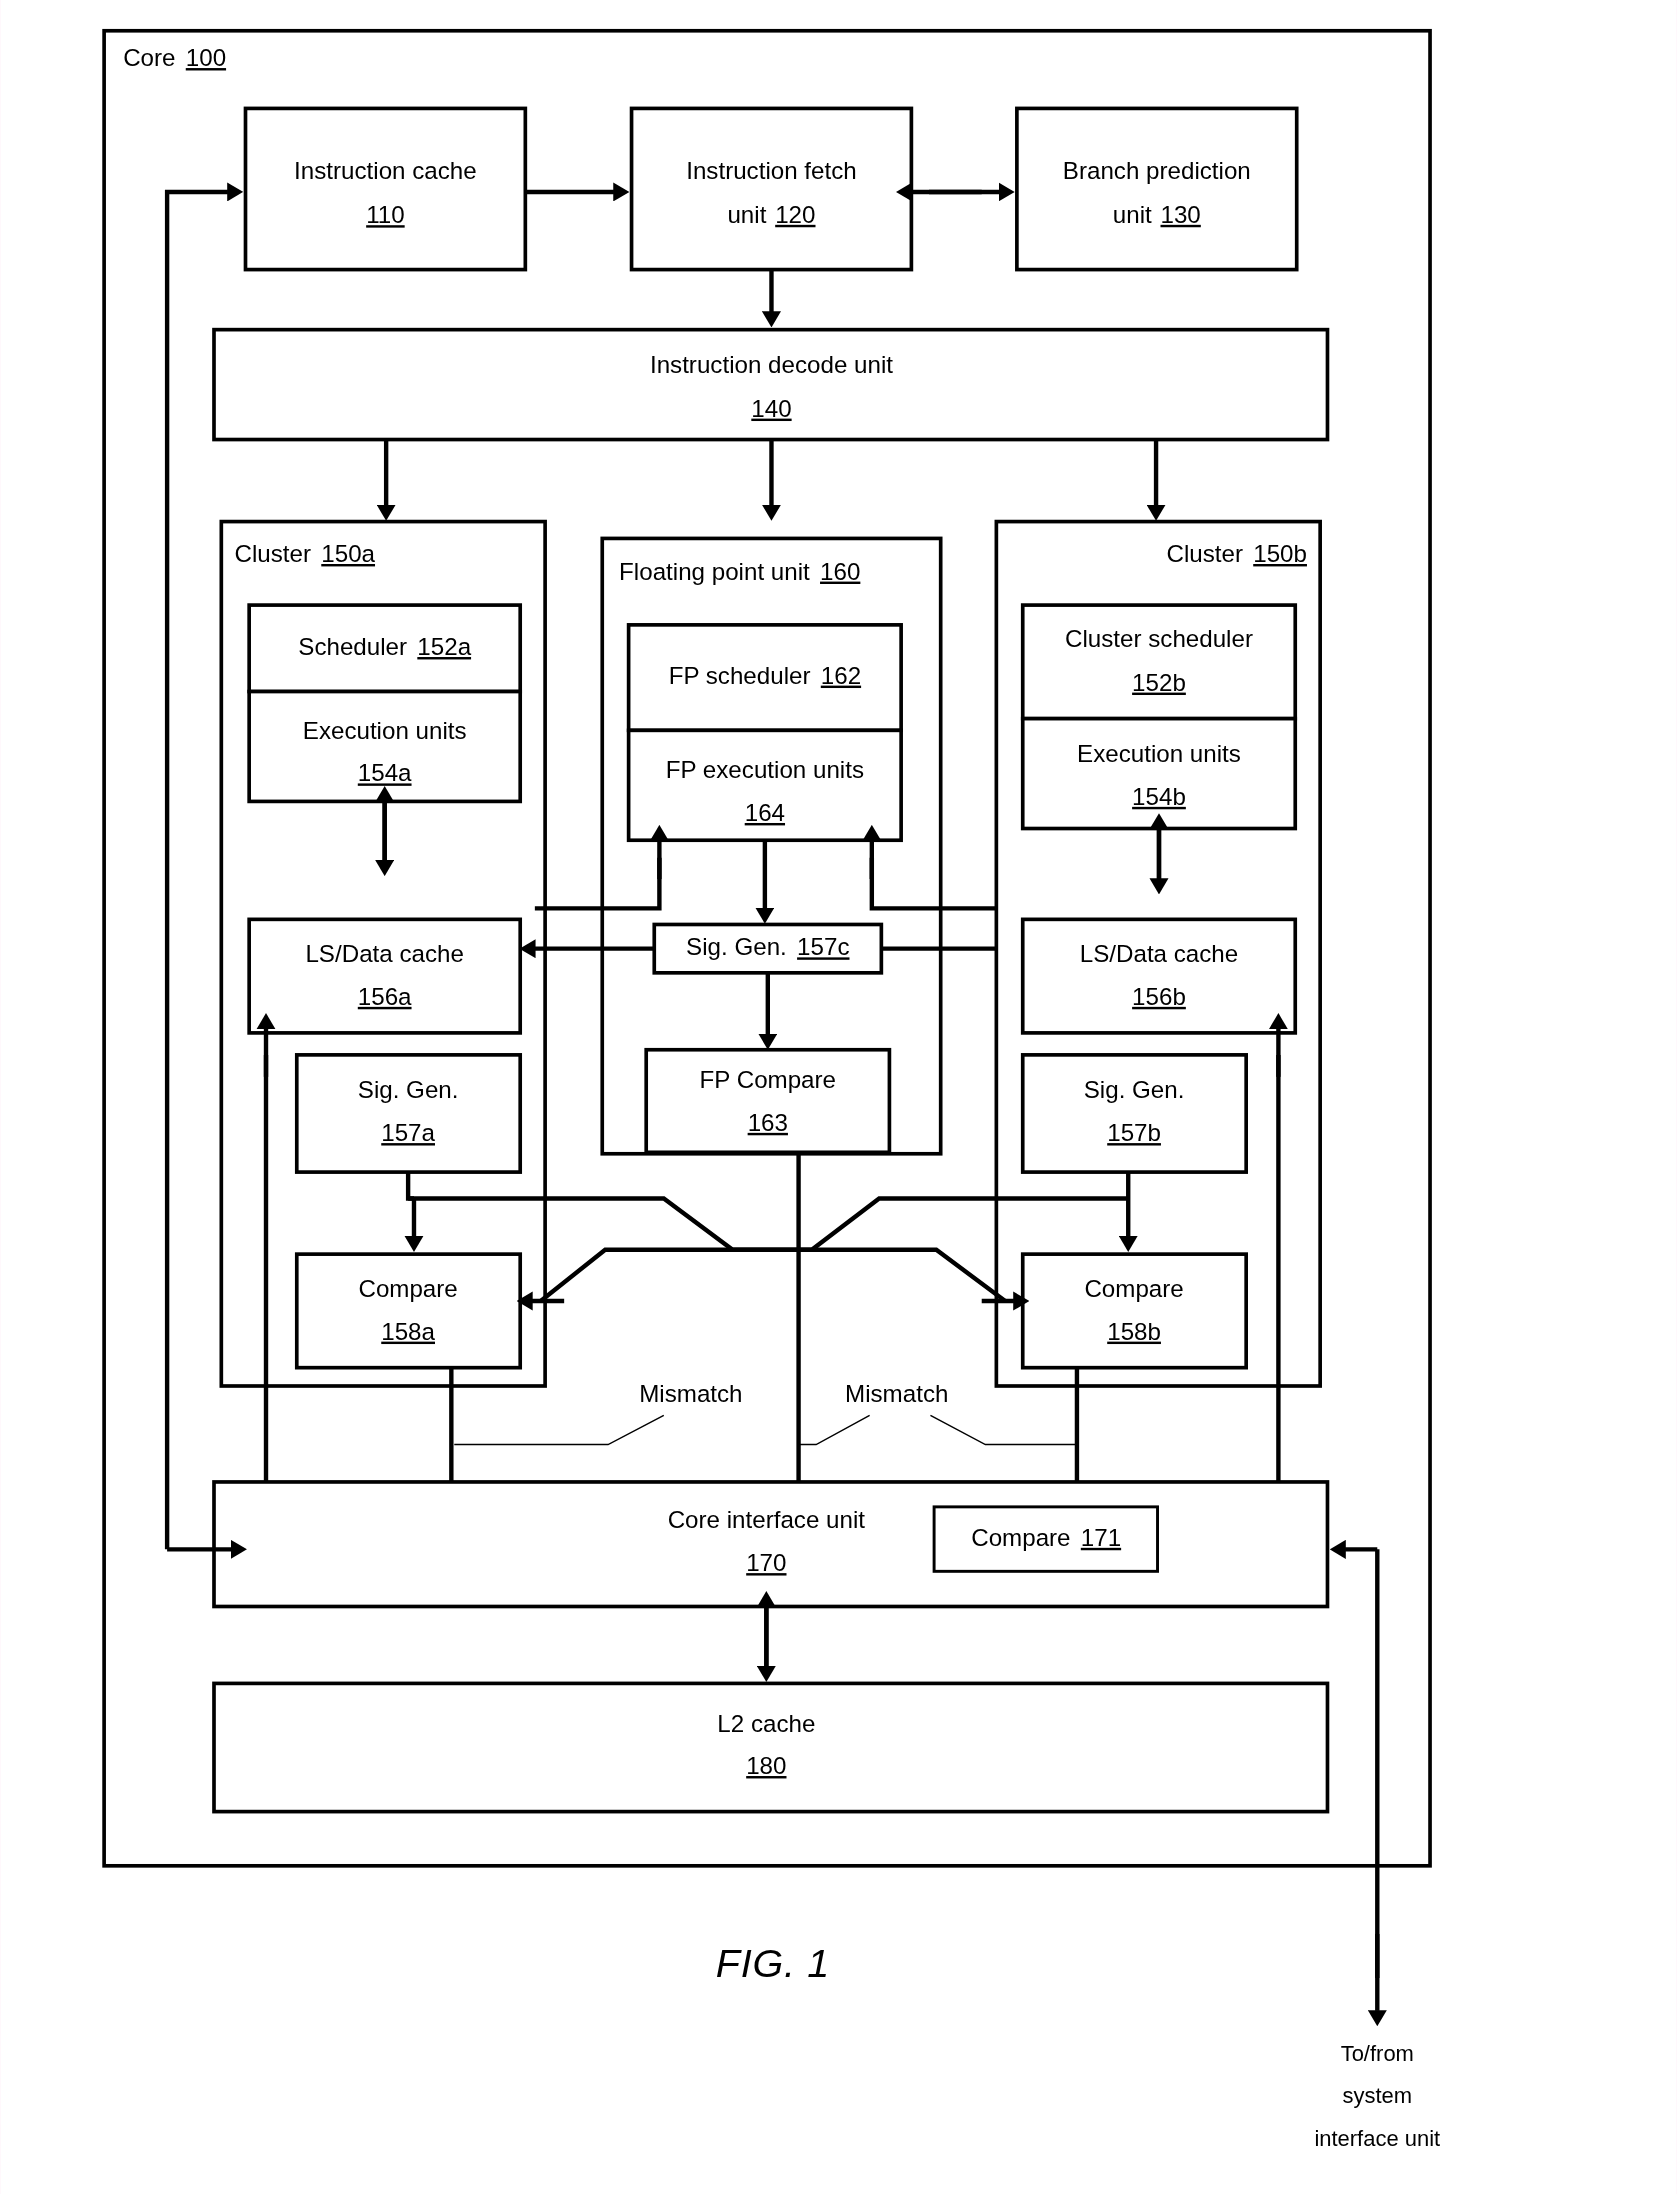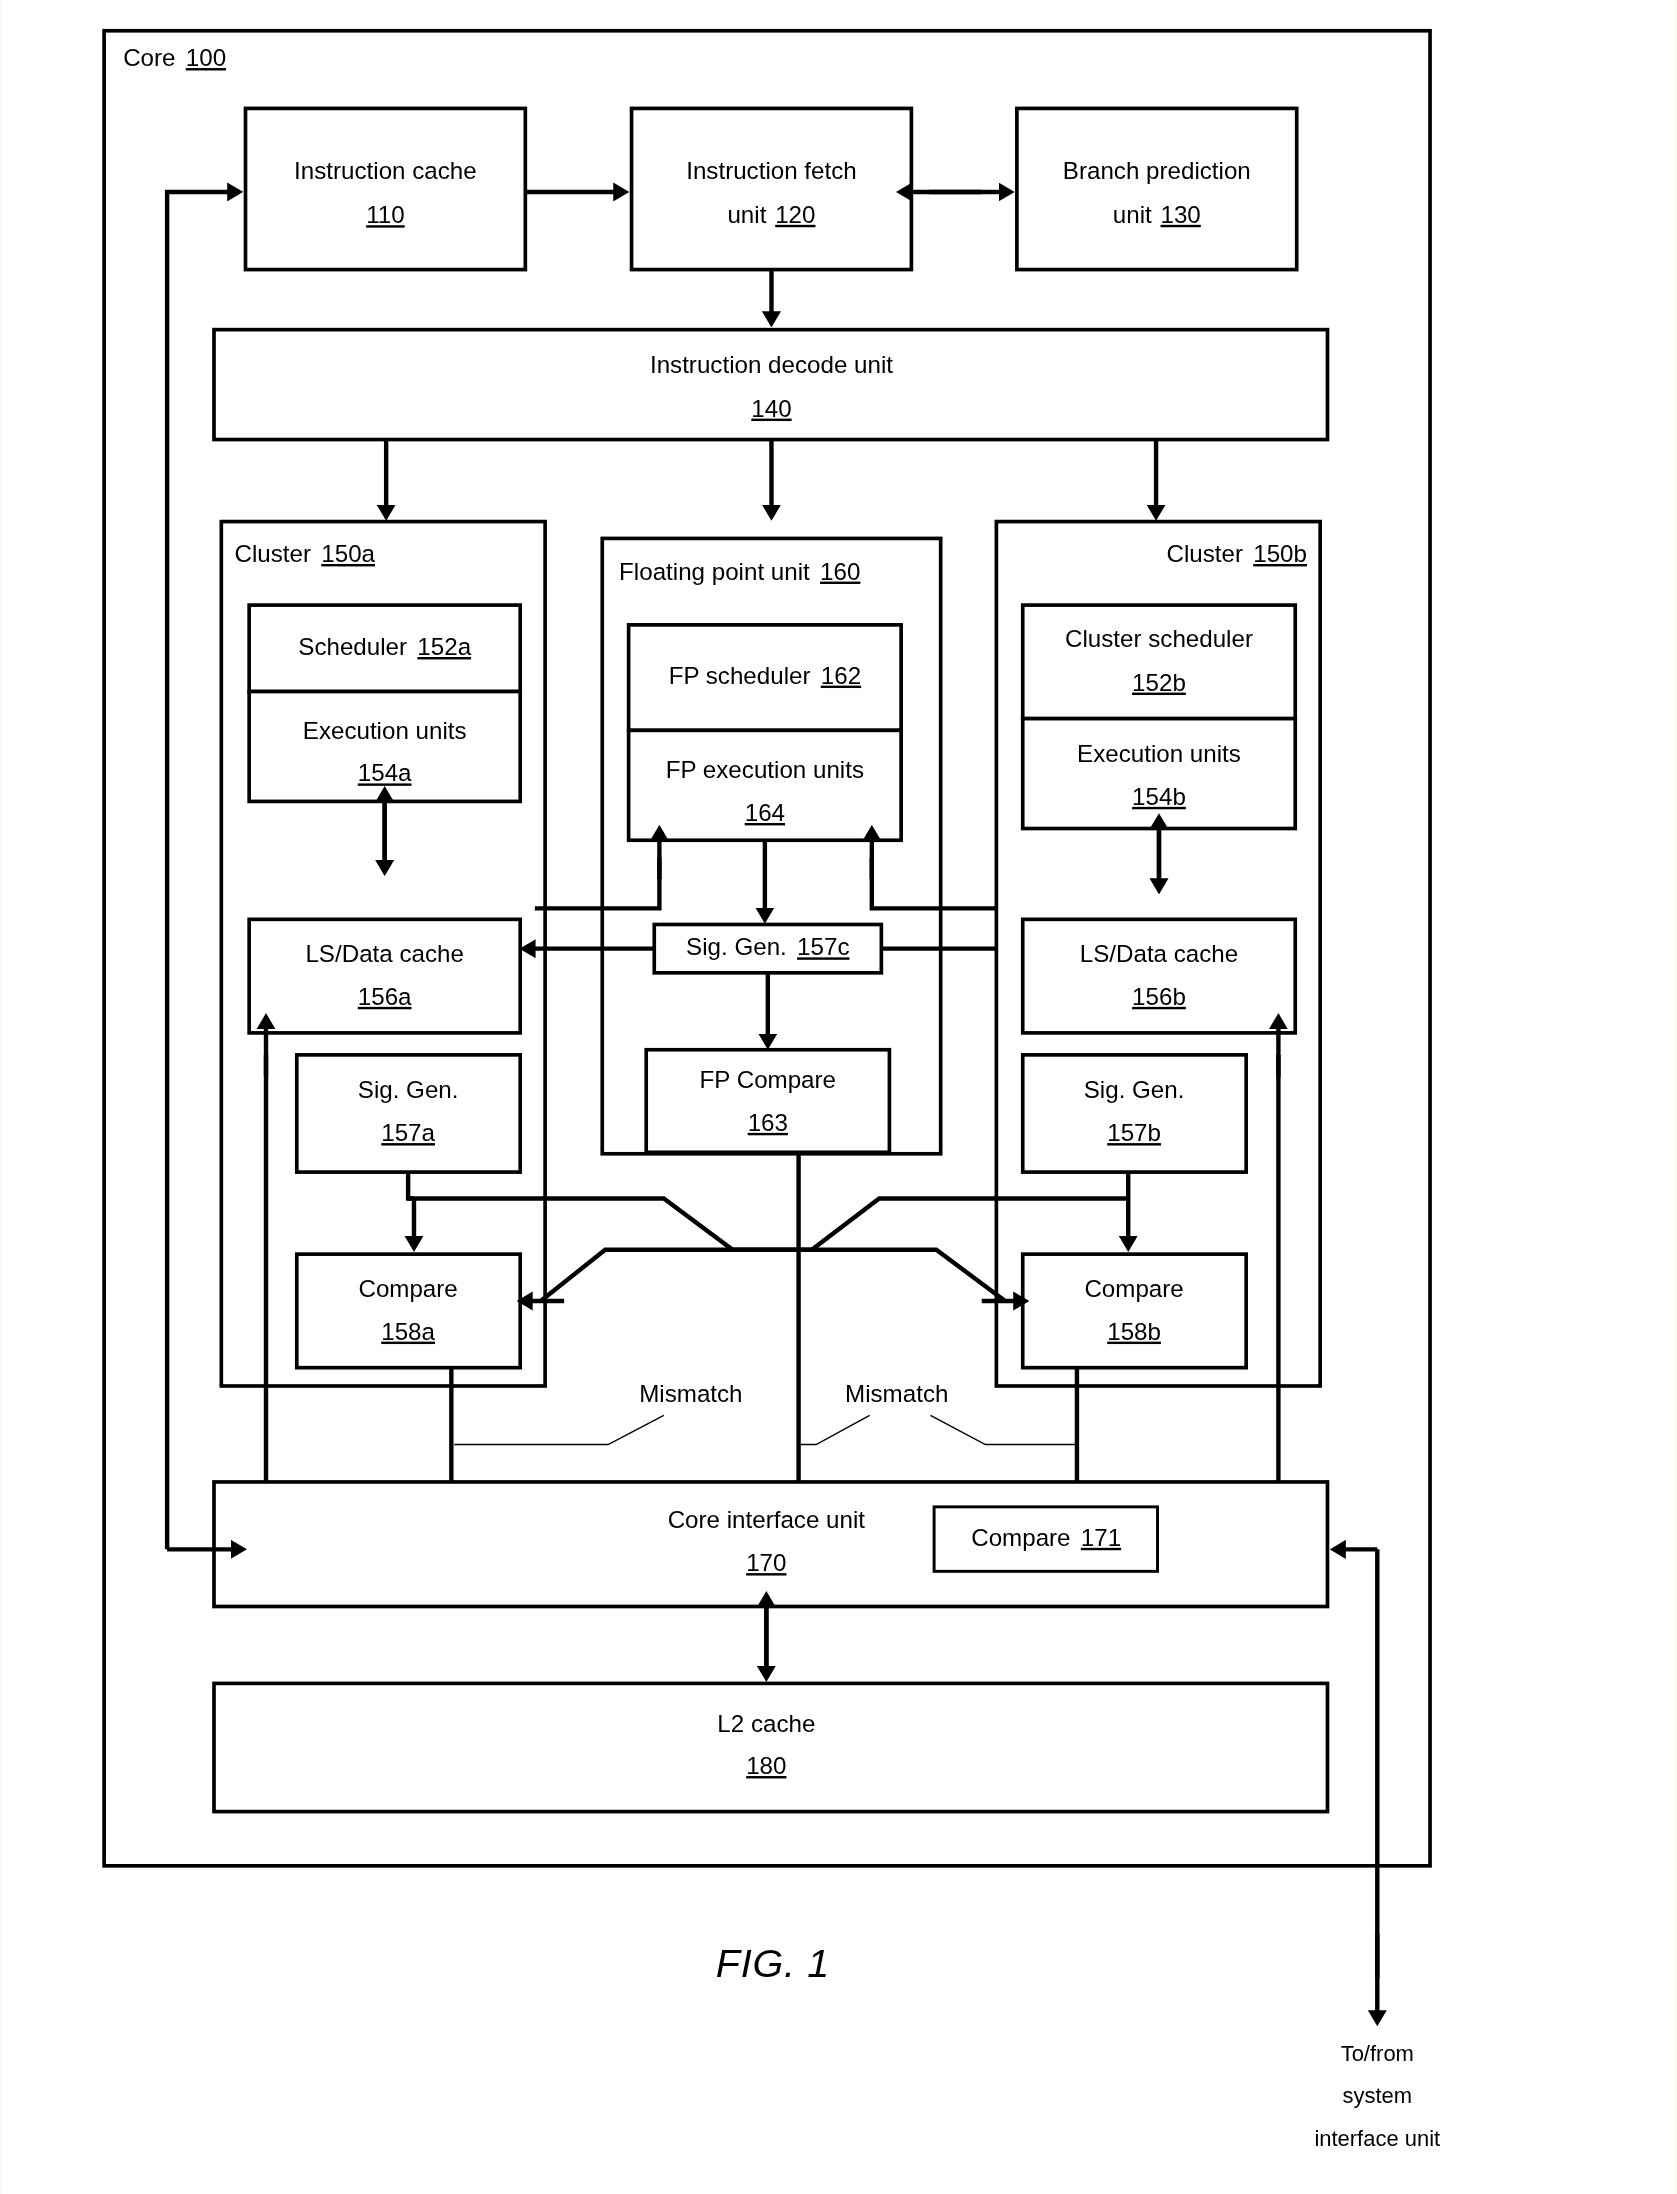--- a/index.html
+++ b/index.html
@@ -4,21 +4,21 @@
 <style>
   html, body {
     margin: 0;
     padding: 0;
     background: #ffffff;
   }
   #page {
     position: relative;
     width: 1677px;
     height: 2194px;
-    background: #84cc16;
+    background: #f9a8d4;
     font-family: "Liberation Sans", sans-serif;
   }
   svg#fig {
     position: absolute;
     top: 0;
     left: 0;
     width: 1677px;
     height: 2194px;
     display: block;
   }

